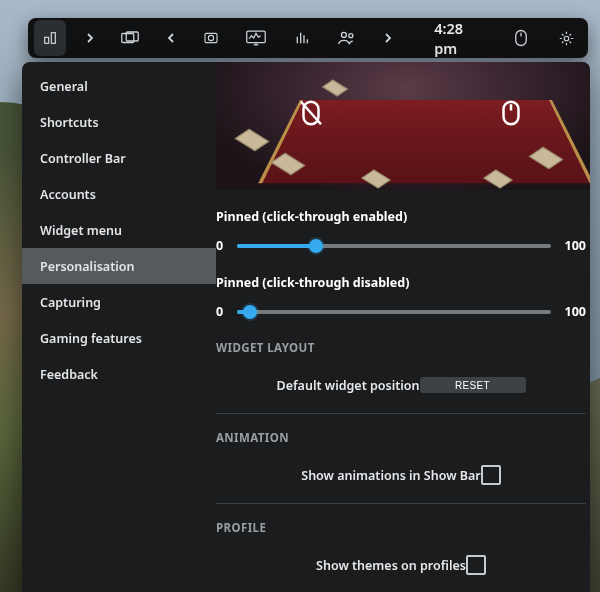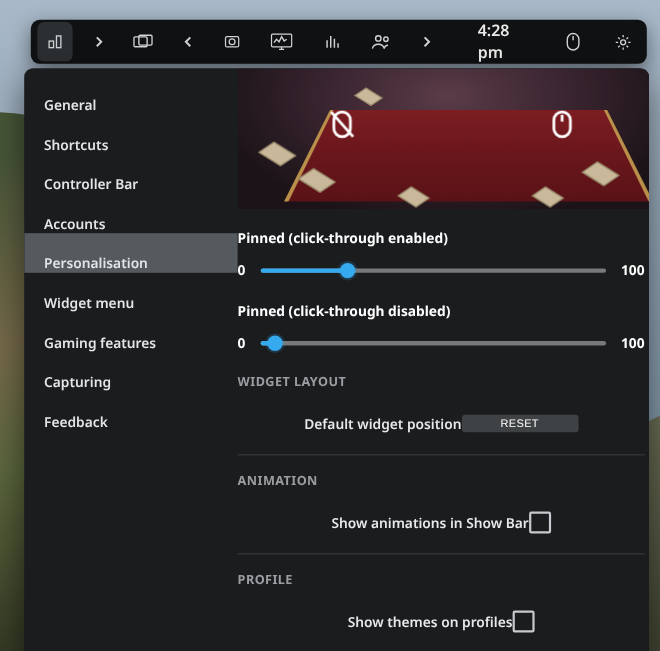--- a/index.html
+++ b/index.html
@@ -54,21 +54,21 @@
 
 .panel{
   position:absolute;left:22px;top:62px;right:10px;bottom:0;
   background:var(--bg);border-radius:8px 8px 0 0;box-shadow:0 10px 30px rgba(0,0,0,.5);
   display:flex;overflow:hidden;
 }
 .sidebar{
   width:194px;flex:none;padding-top:6px;
 }
 .nav-item{
-  height:36px;display:flex;align-items:flex-end;padding:0 18px;
+  height:36px;display:flex;align-items:center;padding:0 18px;
   color:#e3e5e7;font-weight:600;font-size:12.5px;
 }
 .nav-item.selected{background:var(--row-selected);}
 
 .content{
   flex:1;overflow:hidden;padding-right:4px;
 }
 .preview{
   height:128px;border-radius:0 8px 0 0;position:relative;overflow:hidden;margin-bottom:18px;margin-right:-12px;
   background:
@@ -183,31 +183,31 @@
       </div>
     <div class="nav-item">
         <span>Shortcuts</span>
       </div>
     <div class="nav-item">
         <span>Controller Bar</span>
       </div>
     <div class="nav-item">
         <span>Accounts</span>
       </div>
+    <div class="nav-item">
+        <span>Widget menu</span>
+      </div>
     <div class="nav-item selected">
         <span>Personalisation</span>
       </div>
     <div class="nav-item">
-        <span>Widget menu</span>
+        <span>Capturing</span>
       </div>
     <div class="nav-item">
         <span>Gaming features</span>
-      </div>
-    <div class="nav-item">
-        <span>Capturing</span>
       </div>
     <div class="nav-item">
         <span>Feedback</span>
       </div>
   </div>
 
   <div class="content">
 
     <div class="preview">
       <div class="carpet"></div>

